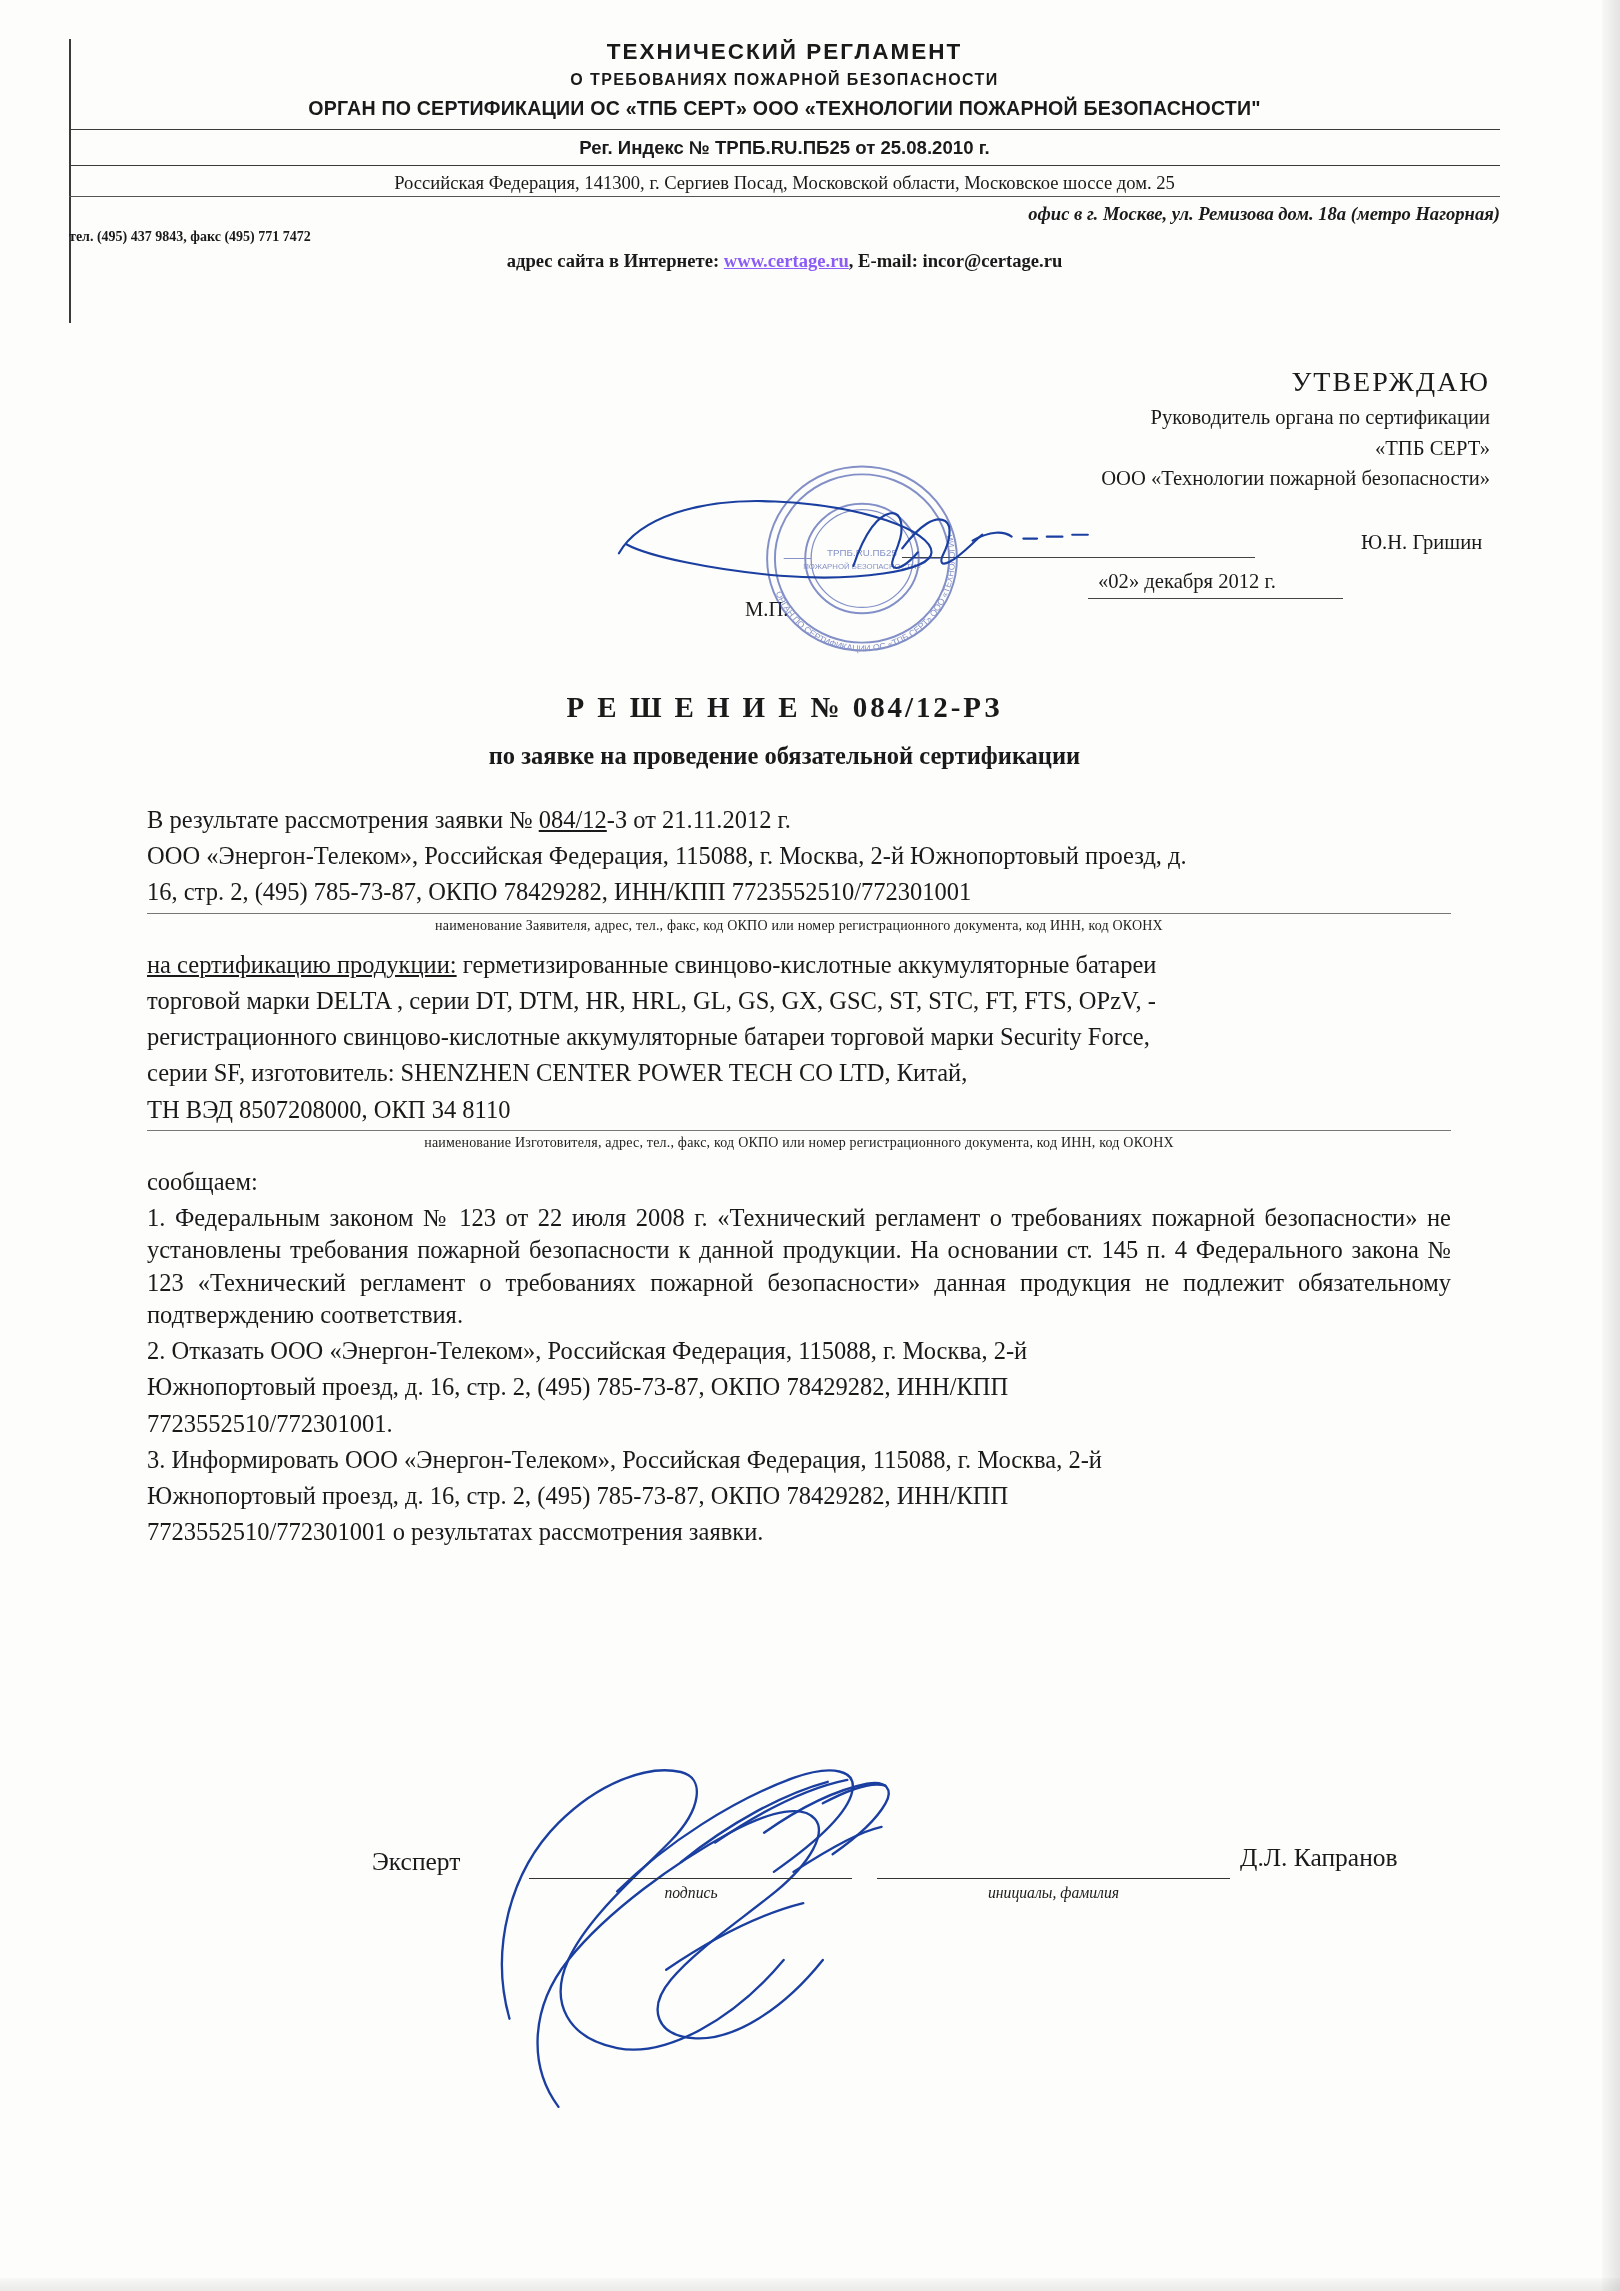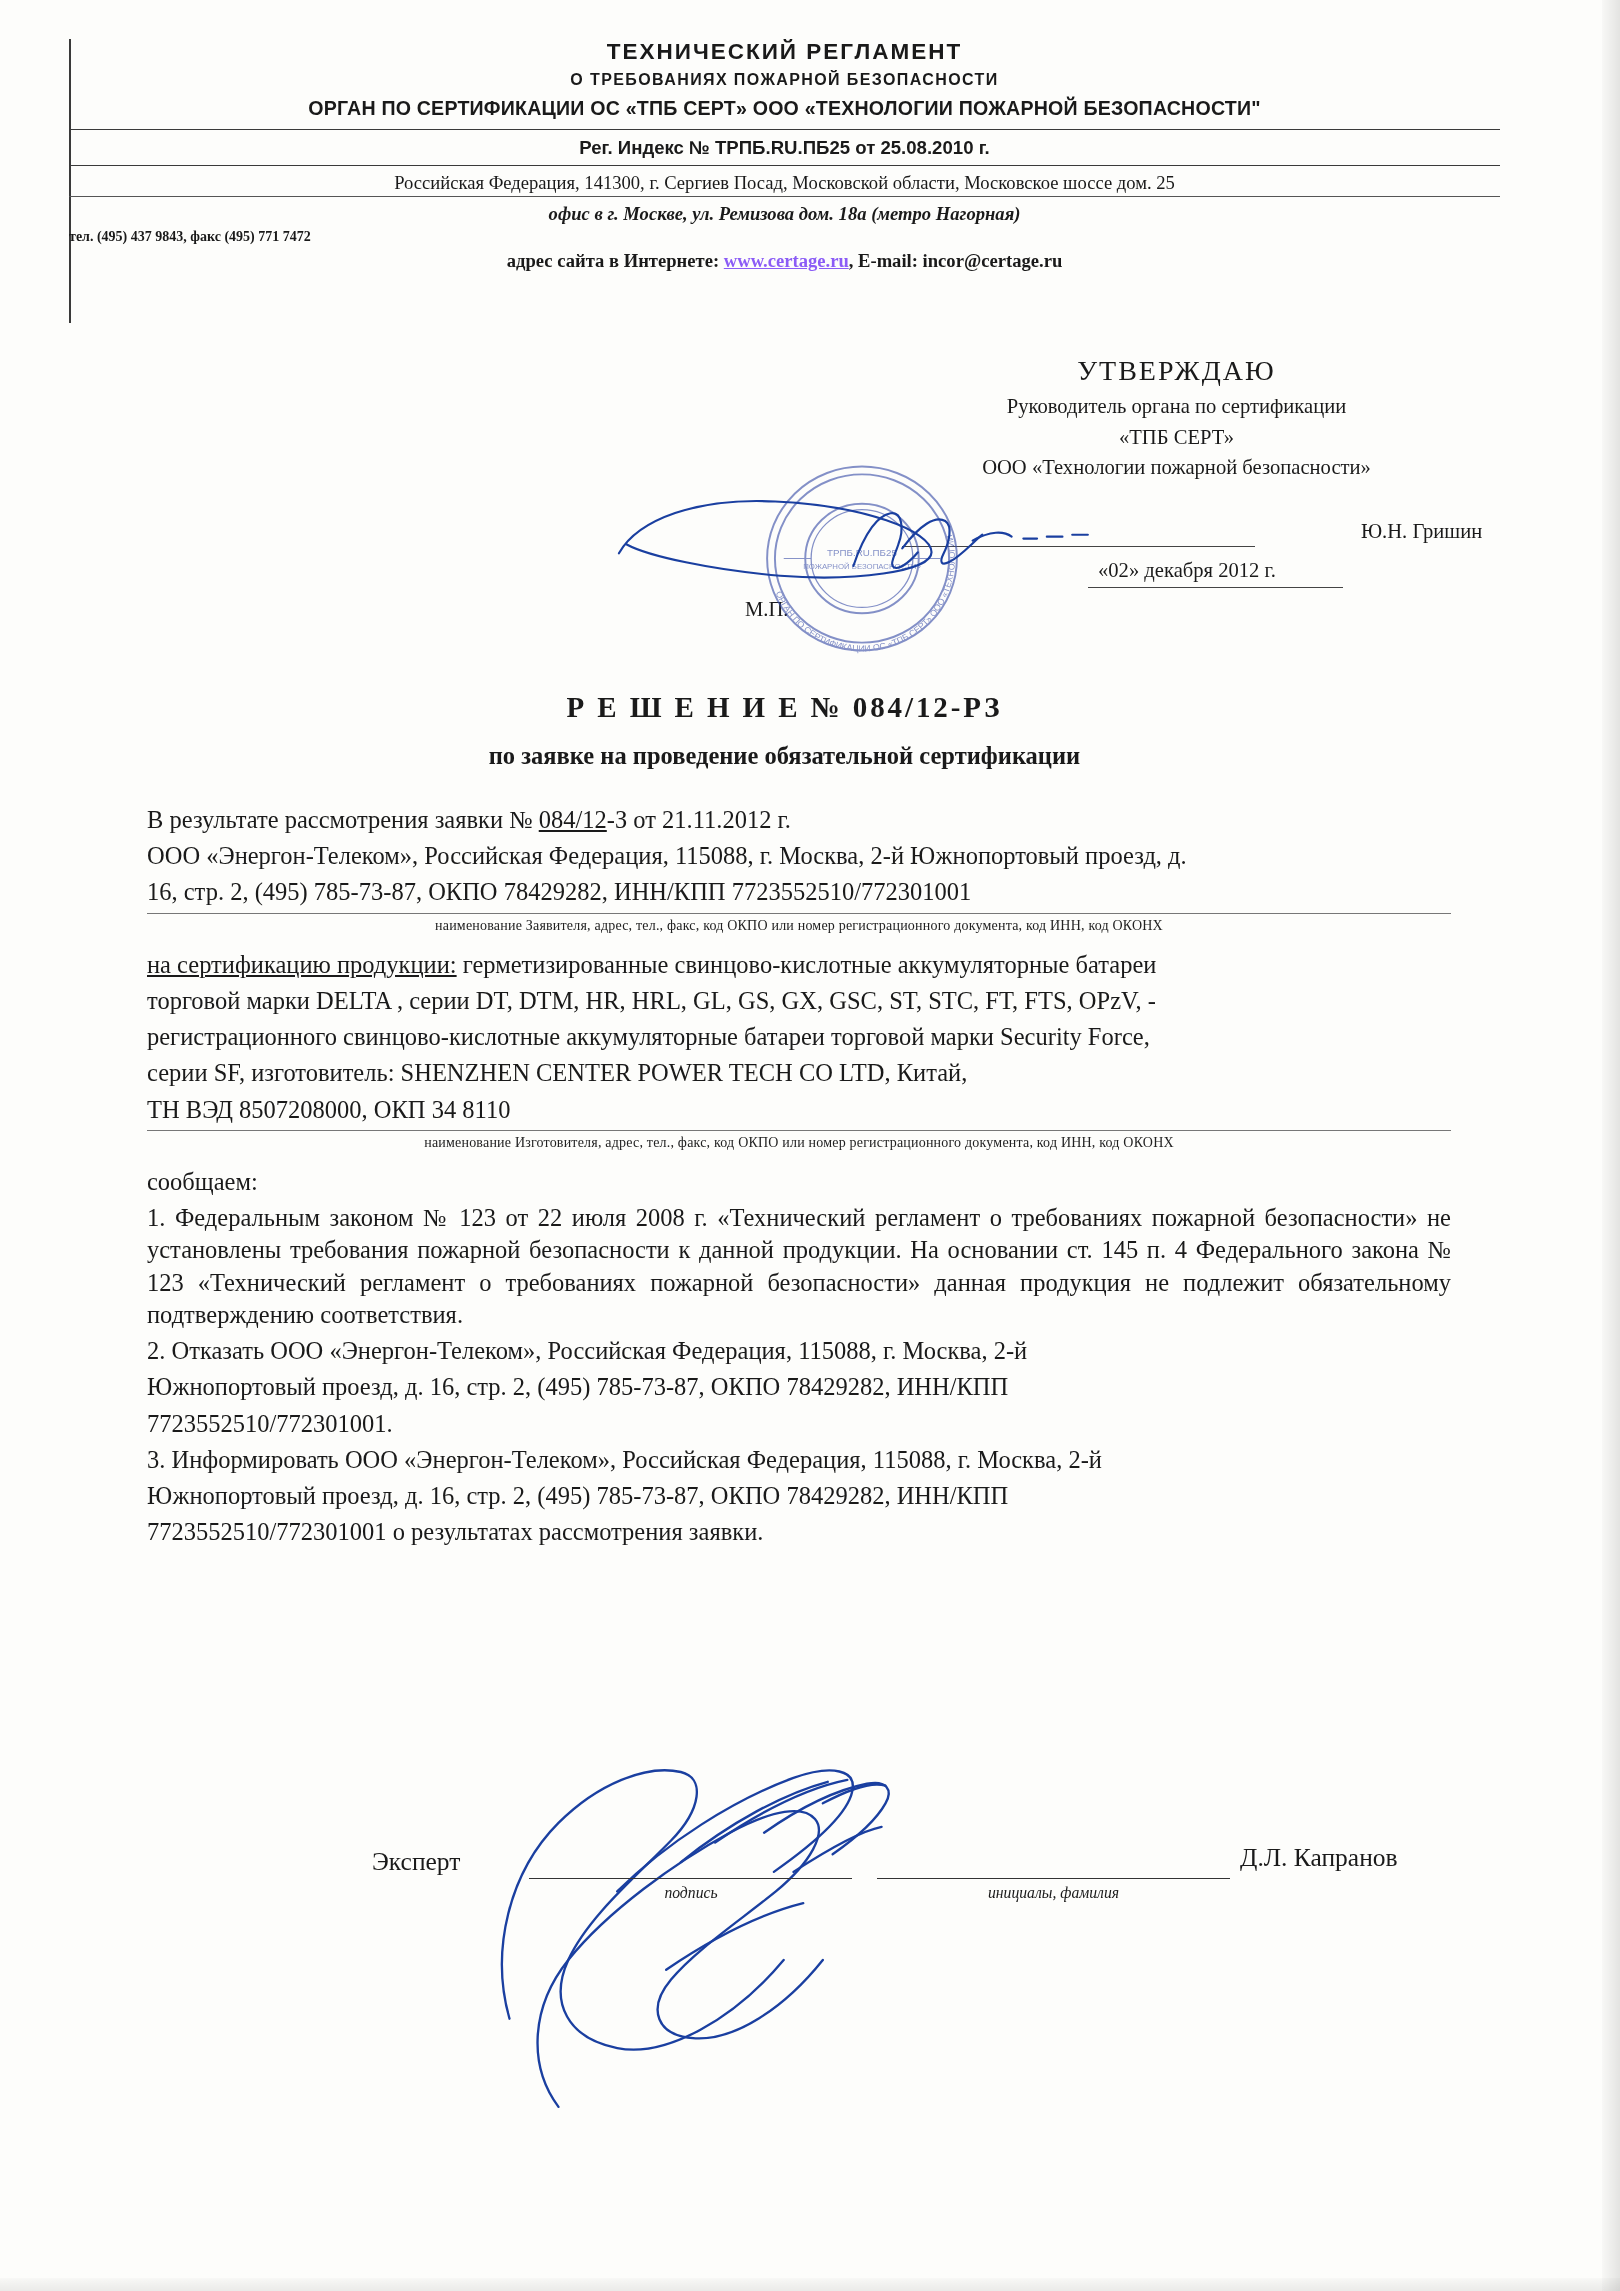--- a/index.html
+++ b/index.html
@@ -68,21 +68,21 @@
     font-size: 18.6px;
     padding: 6.9px 0 5.9px 0;
   }
   .addr1 {
     text-align: center;
     font-size: 18.6px;
     padding: 5.9px 0 2px 0;
     font-family: "Liberation Serif", serif;
   }
   .addr2 {
-    text-align: center;
+    text-align: right;
     font-size: 18.6px;
     font-style: italic;
     font-weight: bold;
     padding-top: 5.9px;
   }
   .addr3 {
     font-size: 14px;
     font-weight: bold;
     padding-top: 3.9px;
   }
@@ -102,23 +102,23 @@
     top: 39px;
     width: 2px;
     height: 284px;
     background: #3a3a3a;
   }
 
   
   .approve {
     position: absolute;
     left: 863px;
-    top: 355px;
+    top: 366px;
     width: 627px;
-    text-align: center;
+    text-align: right;
   }
   .approve-title {
     font-size: 28px;
     letter-spacing: 2px;
   }
   .approve-l {
     font-size: 20.6px;
     margin-top: 7.8px;
   }
   .sign-row {

